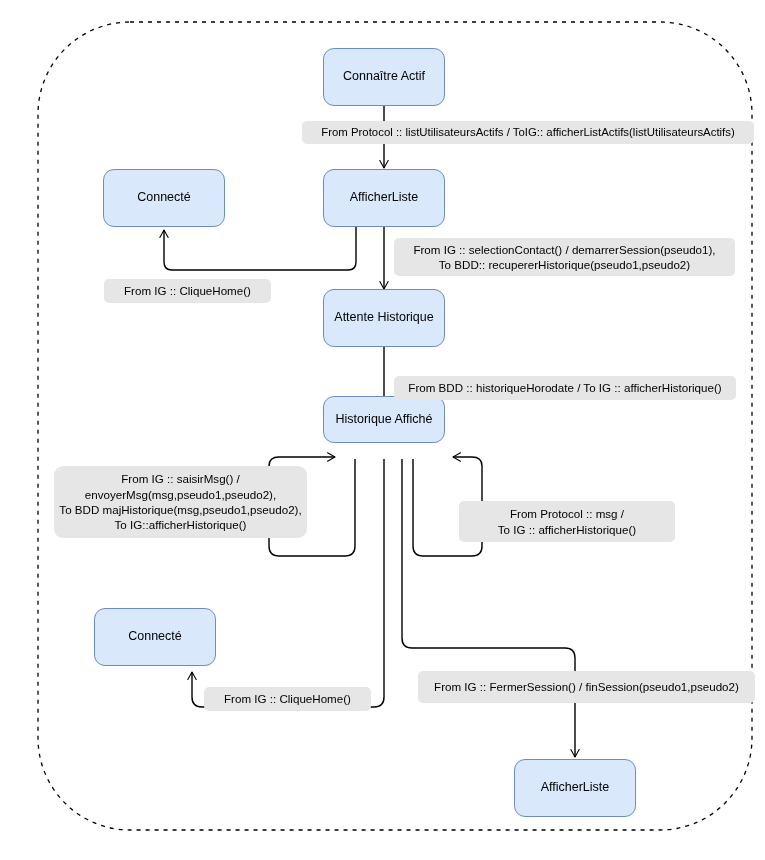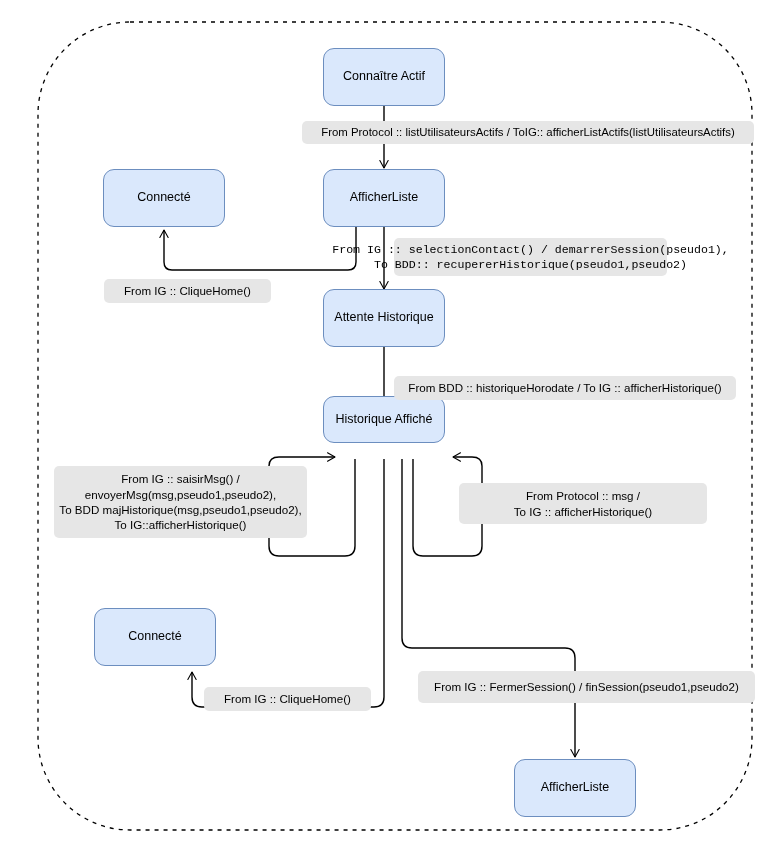--- a/index.html
+++ b/index.html
@@ -121,37 +121,37 @@
   </div>
 
   <div class="edge-label wide" style="left:278px; top:121px; width:452px; height:23px;">
     <span>From Protocol :: listUtilisateursActifs / ToIG:: afficherListActifs(listUtilisateursActifs)</span>
   </div>
 
   <div class="edge-label" style="left:80px; top:279px; width:167px; height:24px;">
     <span>From IG :: CliqueHome()</span>
   </div>
 
-  <div class="edge-label" style="left:370px; top:238px; width:273px; height:38px;font-family:Liberation Mono, monospace;">
+  <div class="edge-label" style="left:370px; top:238px; width:341px; height:38px;">
     <span>From IG :: selectionContact() / demarrerSession(pseudo1),
 To BDD:: recupererHistorique(pseudo1,pseudo2)</span>
   </div>
 
   <div class="edge-label" style="left:370px; top:376px; width:342px; height:24px;">
     <span>From BDD :: historiqueHorodate / To IG :: afficherHistorique()</span>
   </div>
 
-  <div class="edge-label" style="left:30px; top:466px; width:253px; height:72px;">
+  <div class="edge-label" style="left:30px; top:466px; width:253px; height:72px;border-radius:9px;">
     <span>From IG :: saisirMsg() /
 envoyerMsg(msg,pseudo1,pseudo2),
 To BDD majHistorique(msg,pseudo1,pseudo2),
 To IG::afficherHistorique()</span>
   </div>
 
-  <div class="edge-label" style="left:435px; top:483px; width:248px; height:41px;">
+  <div class="edge-label" style="left:435px; top:501px; width:216px; height:41px;">
     <span>From Protocol :: msg /
 To IG :: afficherHistorique()</span>
   </div>
 
   <div class="edge-label" style="left:180px; top:687px; width:167px; height:24px;">
     <span>From IG :: CliqueHome()</span>
   </div>
 
   <div class="edge-label" style="left:394px; top:671px; width:337px; height:32px;">
     <span>From IG :: FermerSession() / finSession(pseudo1,pseudo2)</span>

